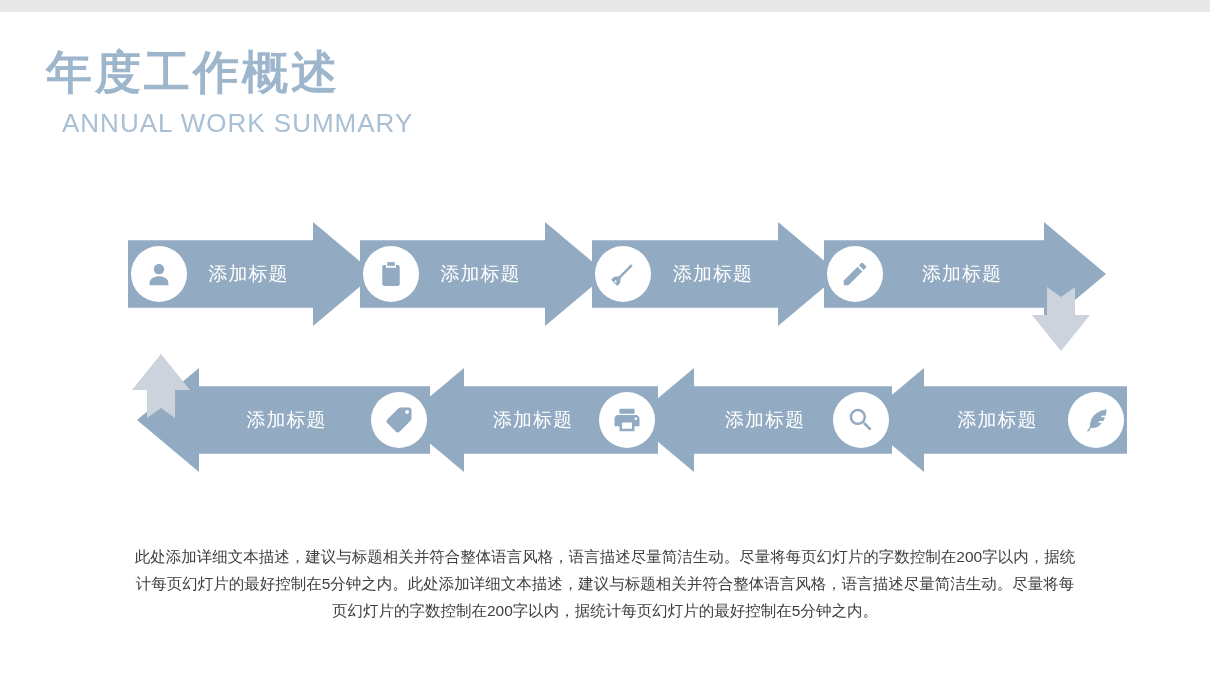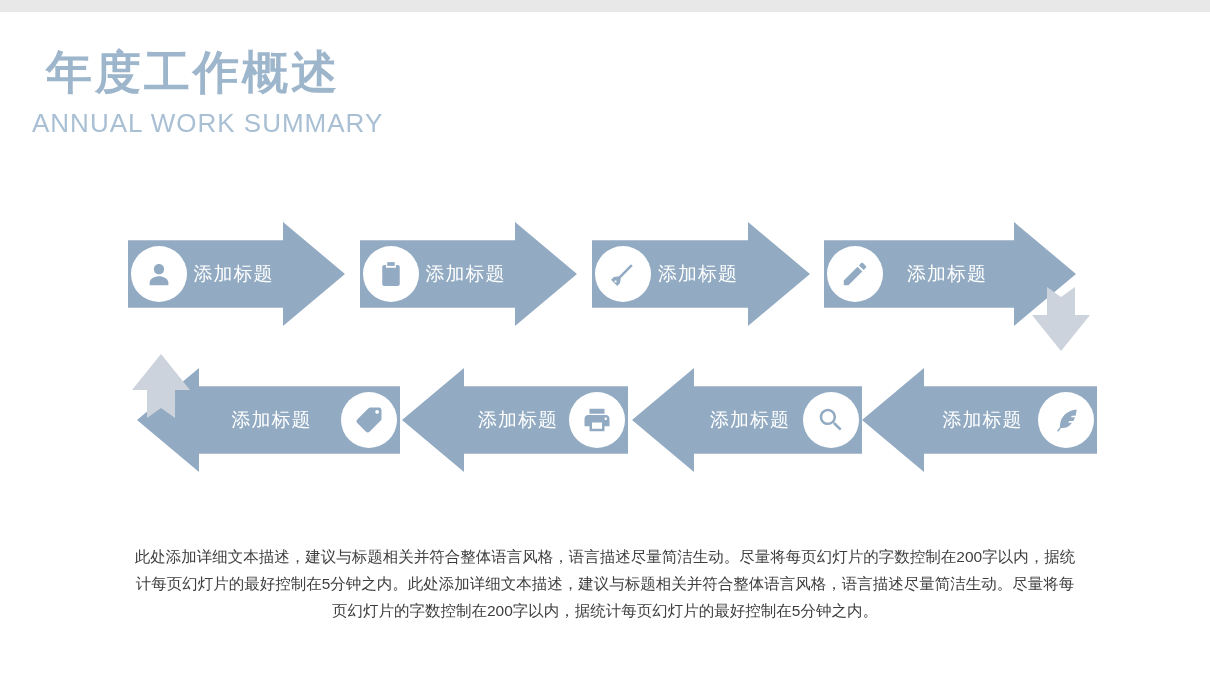--- a/index.html
+++ b/index.html
@@ -8,26 +8,26 @@
     font-family:"Liberation Sans","DejaVu Sans",sans-serif;overflow:hidden;
     margin:12px auto;
   }
   
   .title{
     position:absolute;left:46px;top:30px;
     font-size:46px;font-weight:bold;letter-spacing:3px;
     color:var(--title_blue,#9db6cc);
   }
   .subtitle{
-    position:absolute;left:32px;top:96px;
+    position:absolute;left:62px;top:96px;
     font-size:26px;letter-spacing:1px;
     color:var(--subtitle_blue,#a8bfd4);
   }
   
-  .arrow{position:absolute;height:104px;}
+  .arrow{position:absolute;height:104px;padding-left:30px;}
   .arrow .shape{
     position:absolute;left:0;top:0;right:0;bottom:0;
     background:var(--arrow_blue,#92abc2);
   }
   .arrow.right .shape{
     clip-path:polygon(0 17.5%,calc(100% - 62px) 17.5%,calc(100% - 62px) 0,100% 50%,calc(100% - 62px) 100%,calc(100% - 62px) 82.5%,0 82.5%);
   }
   .arrow.left .shape{
     clip-path:polygon(100% 17.5%,62px 17.5%,62px 0,0 50%,62px 100%,62px 82.5%,100% 82.5%);
   }

